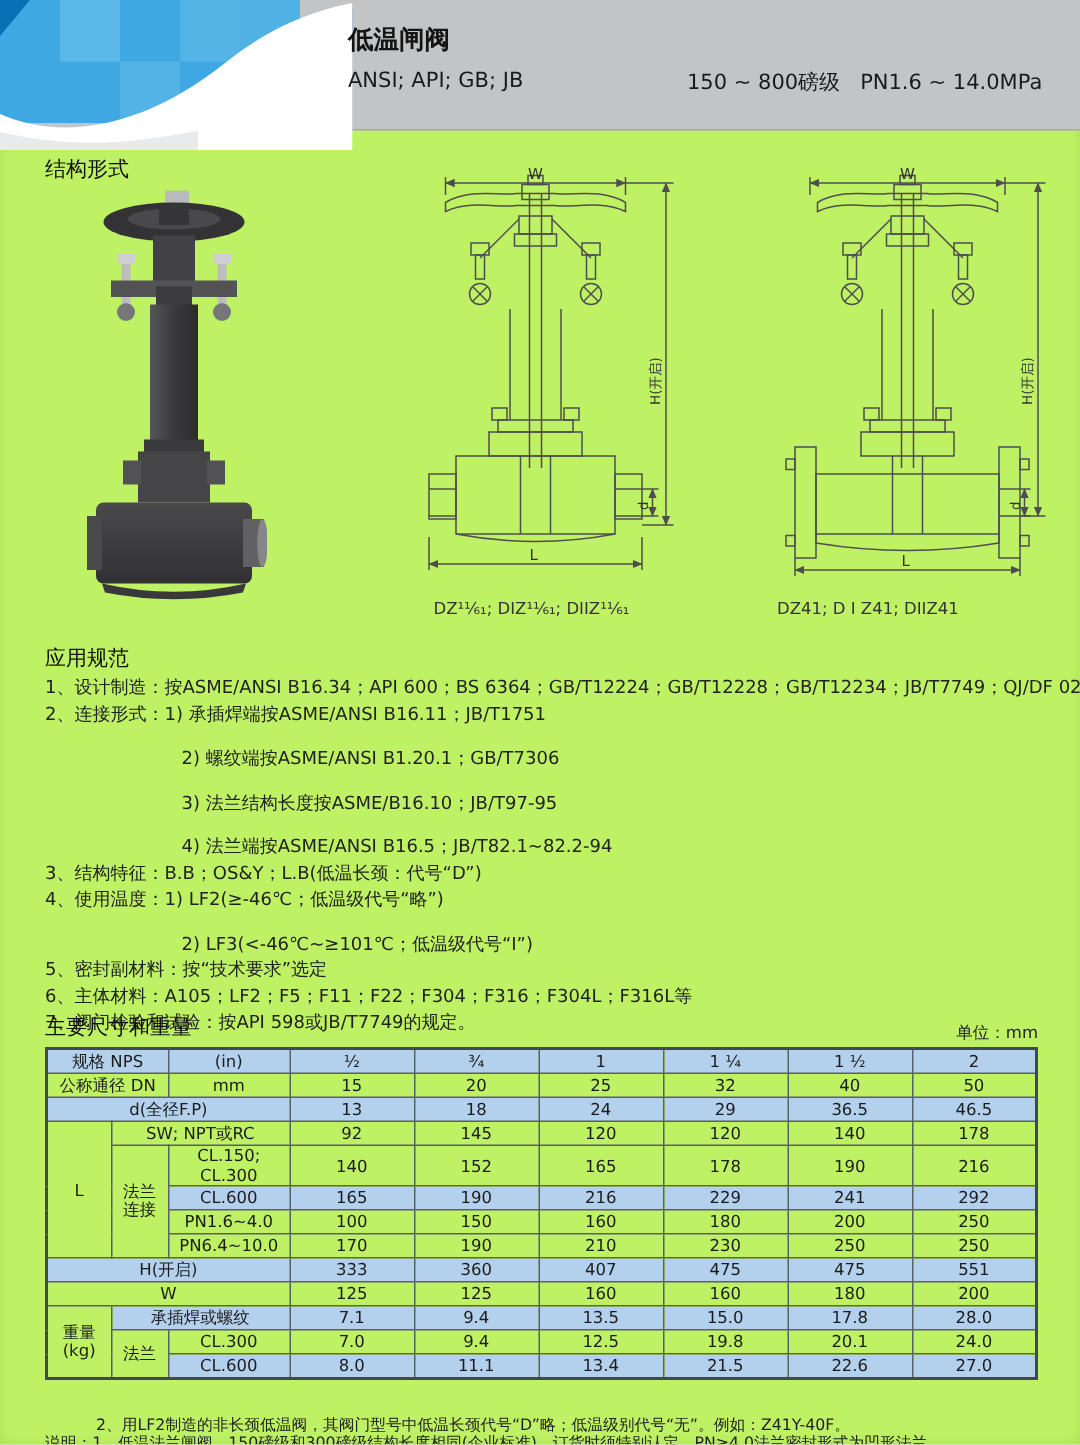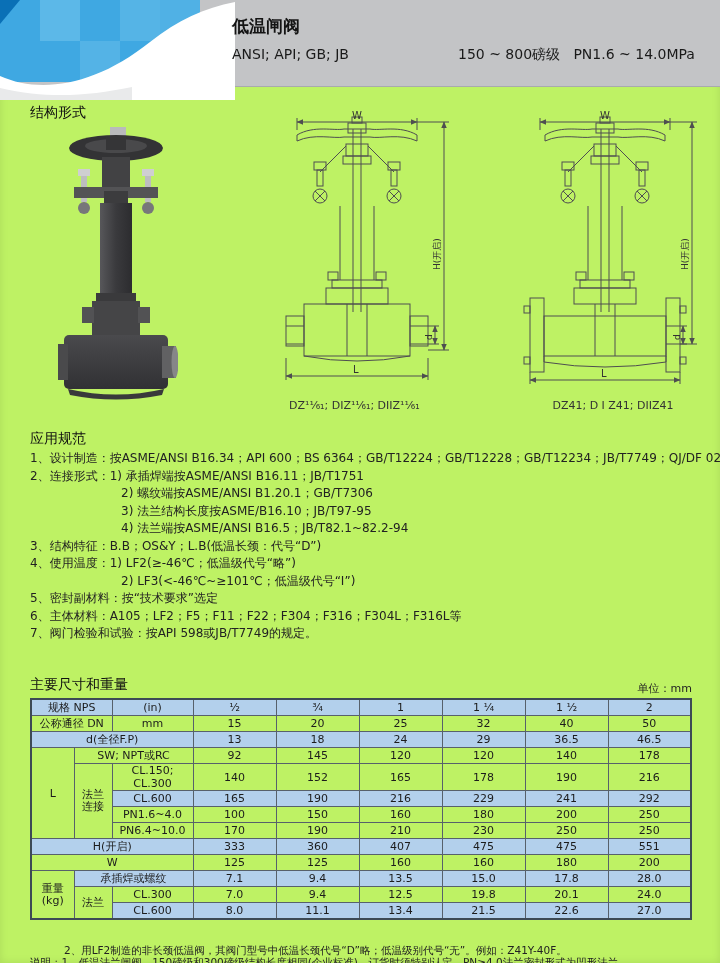--- a/index.html
+++ b/index.html
@@ -17,25 +17,25 @@
   #h-structure{top:104px;}
   #h-specs{top:430px;}
   #h-dim{top:676px;}
   .unit{position:absolute;right:28px;top:681px;font-size:11px;color:#222;}
   
   .photo{position:absolute;left:58px;top:127px;}
   #d1{position:absolute;left:252px;top:110px;}
   #d2{position:absolute;left:500px;top:110px;}
   .mlabel{position:absolute;top:399px;font-size:11px;color:#333;}
   #ml1{left:246px;width:220px;margin-left:43px;}
-  #ml2{left:518px;width:190px;text-align:center;}
+  #ml2{left:518px;width:190px;text-align:left;}
   
   .specs{position:absolute;left:30px;top:450px;width:670px;}
   .spec-line{font-size:12px;line-height:17.5px;white-space:nowrap;color:#222;}
-  .indent{padding-left:91px;}
+  .indent{padding-left:91px;margin-top:12px;}
   
   table.dim{position:absolute;left:30px;top:698px;border-collapse:collapse;table-layout:fixed;
             width:662px;font-size:11px;border:2px solid #3d4a55;}
   table.dim td{border:1px solid #57616b;height:15px;padding:0 1px;text-align:center;
                vertical-align:middle;overflow:hidden;}
   td.b{background:#b3d0ec;}
   td.wrap2{white-space:pre-line;line-height:12px;}
   
   .note{position:absolute;left:30px;font-size:10.5px;line-height:16px;color:#222;white-space:nowrap;}
   #note1{top:925px;margin-top:29px;}

